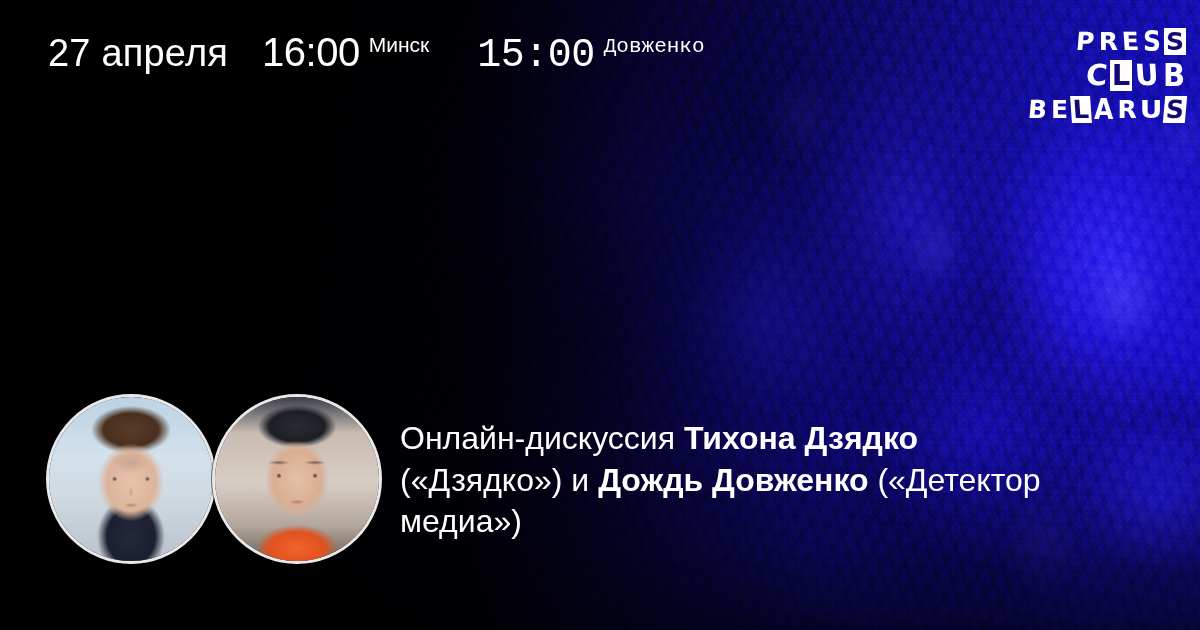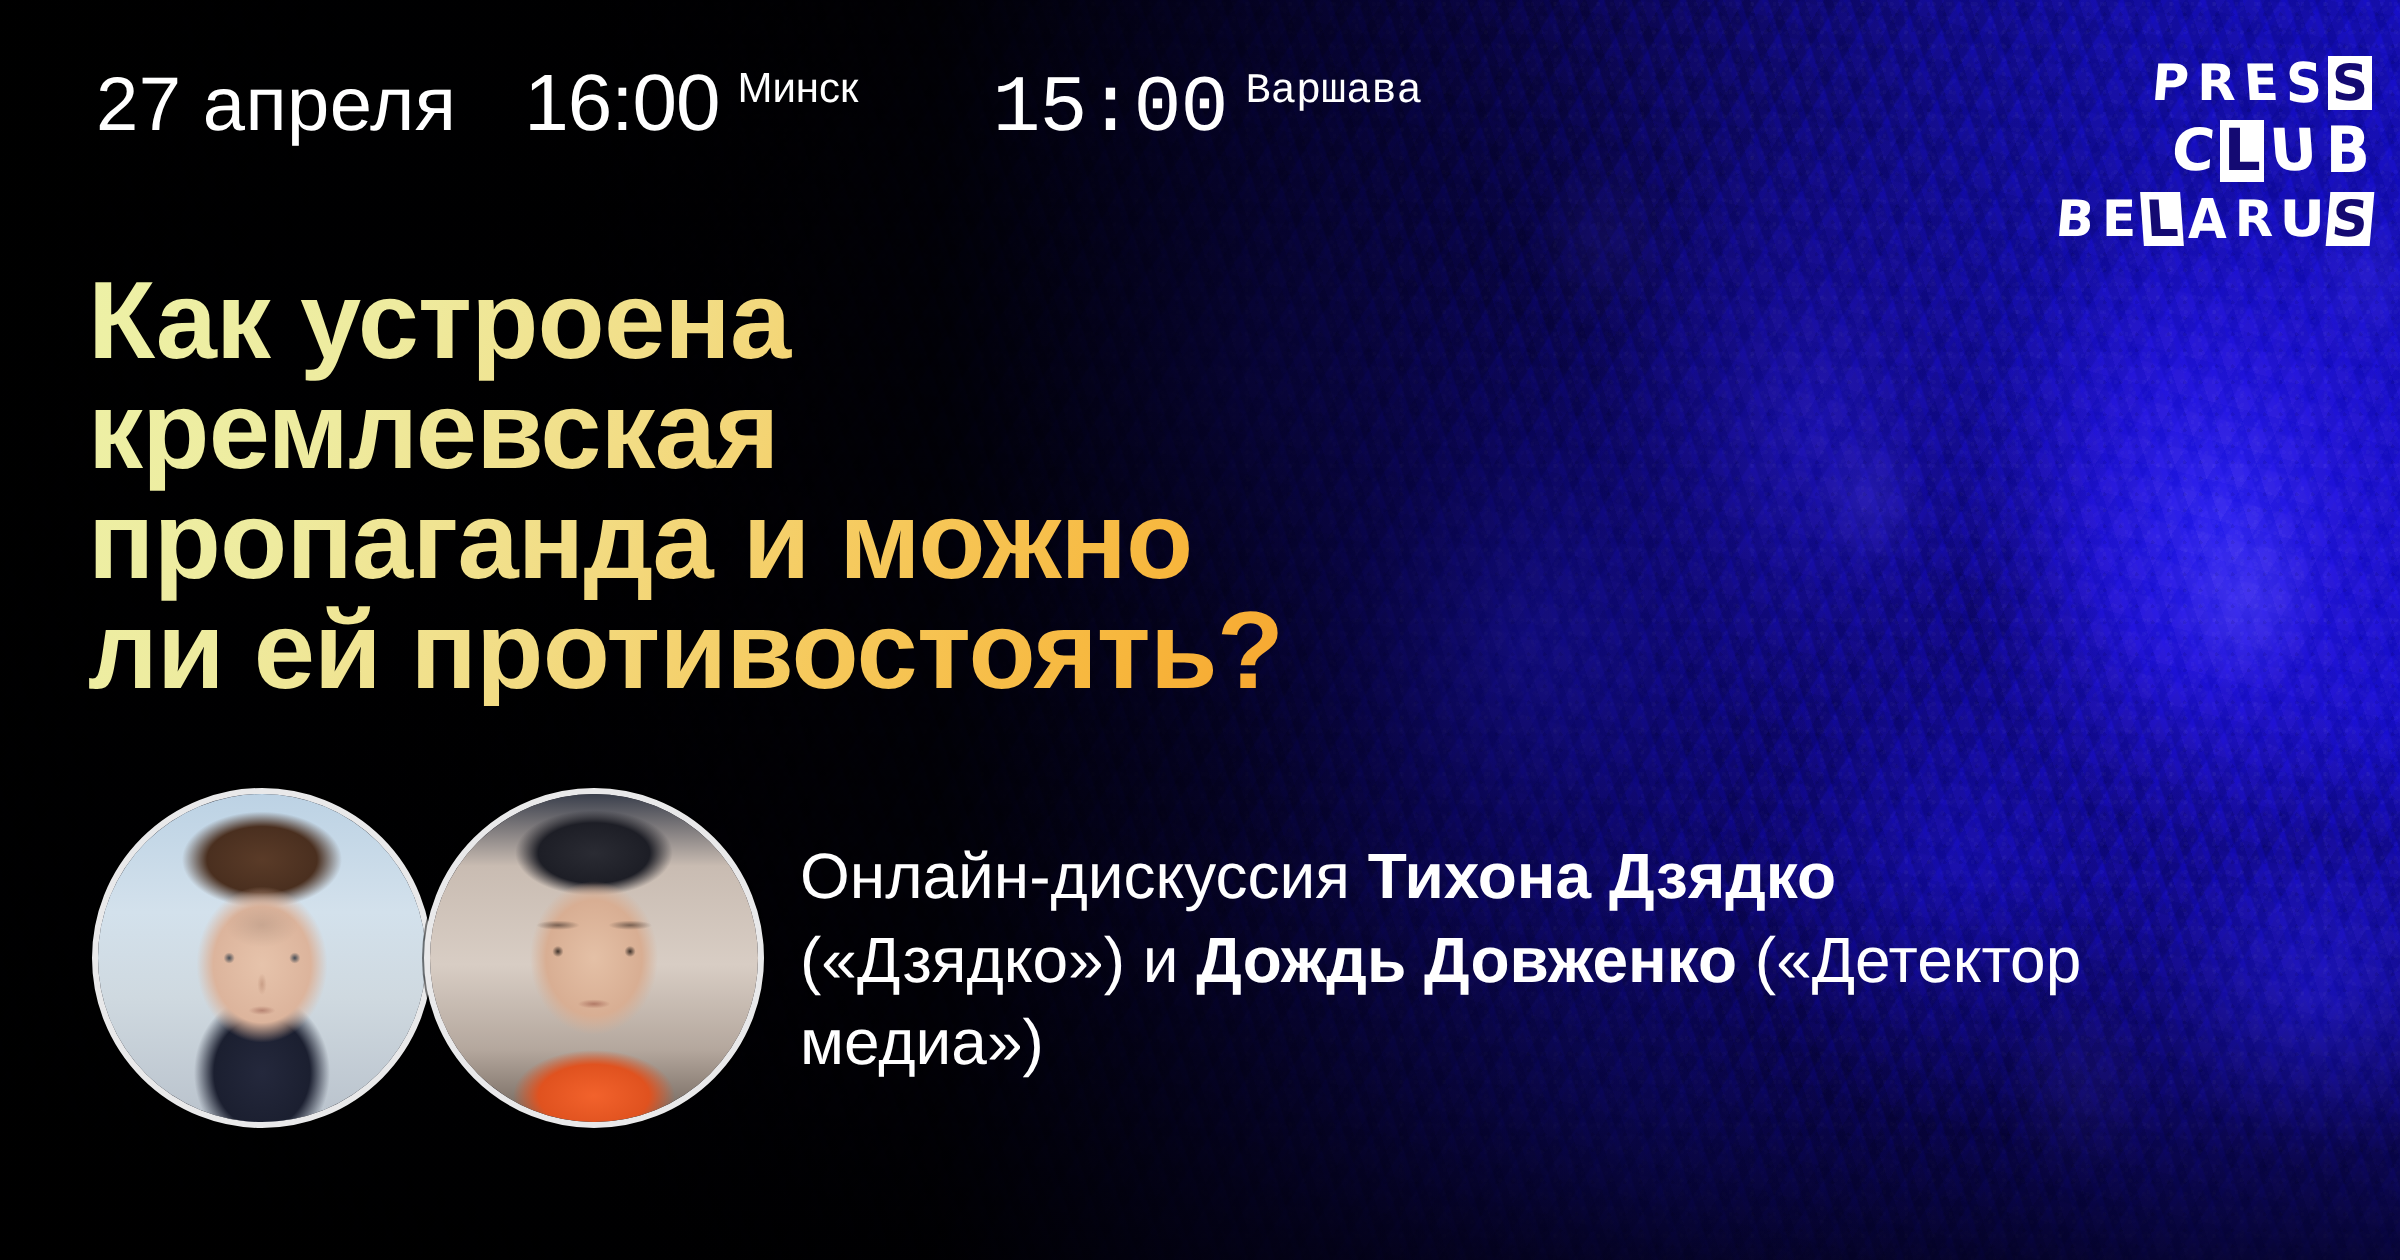--- a/index.html
+++ b/index.html
@@ -107,21 +107,21 @@
   }
   .dt-date {
     font-size: 38px;
     font-weight: 400;
     letter-spacing: .2px;
     margin-right: 34px;
   }
   .dt-group {
     display: flex;
     align-items: baseline;
-    margin-right: 67px;
+    margin-right: 48px;
   }
   .dt-group:last-child { margin-right: 0; font-family: Liberation Mono, monospace; }
   .dt-time {
     font-size: 40px;
     font-weight: 400;
     letter-spacing: -.5px;
   }
   .dt-city {
     font-size: 21px;
     font-weight: 400;
@@ -286,30 +286,24 @@
   <div class="datetime-bar">
     <span class="dt-date">27 апреля</span>
 
     <span class="dt-group">
       <span class="dt-time">16:00</span>
       <span class="dt-city">Минск</span>
     </span>
 
     <span class="dt-group">
       <span class="dt-time">15:00</span>
-      <span class="dt-city">Варшава</span>
+      <span class="dt-city">Довженко</span>
     </span>
   </div>
 
-  <h1 class="headline">
-    <span class="headline-line">Как устроена</span>
-    <span class="headline-line">кремлевская</span>
-    <span class="headline-line">пропаганда и можно</span>
-    <span class="headline-line">ли ей противостоять?</span>
-  </h1>
 
   <div class="avatars">
     <div class="avatar">
       <div class="portrait-a"></div>
     </div>
     <div class="avatar">
       <div class="portrait-b"></div>
     </div>
   </div>
 

